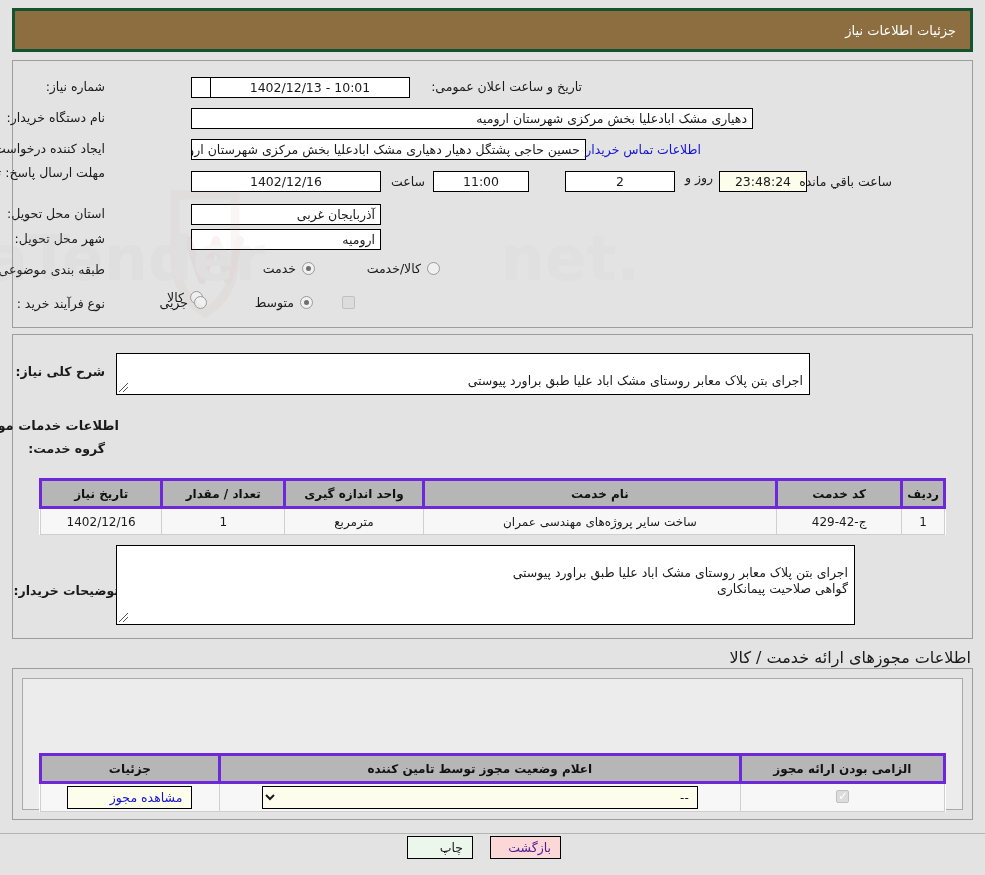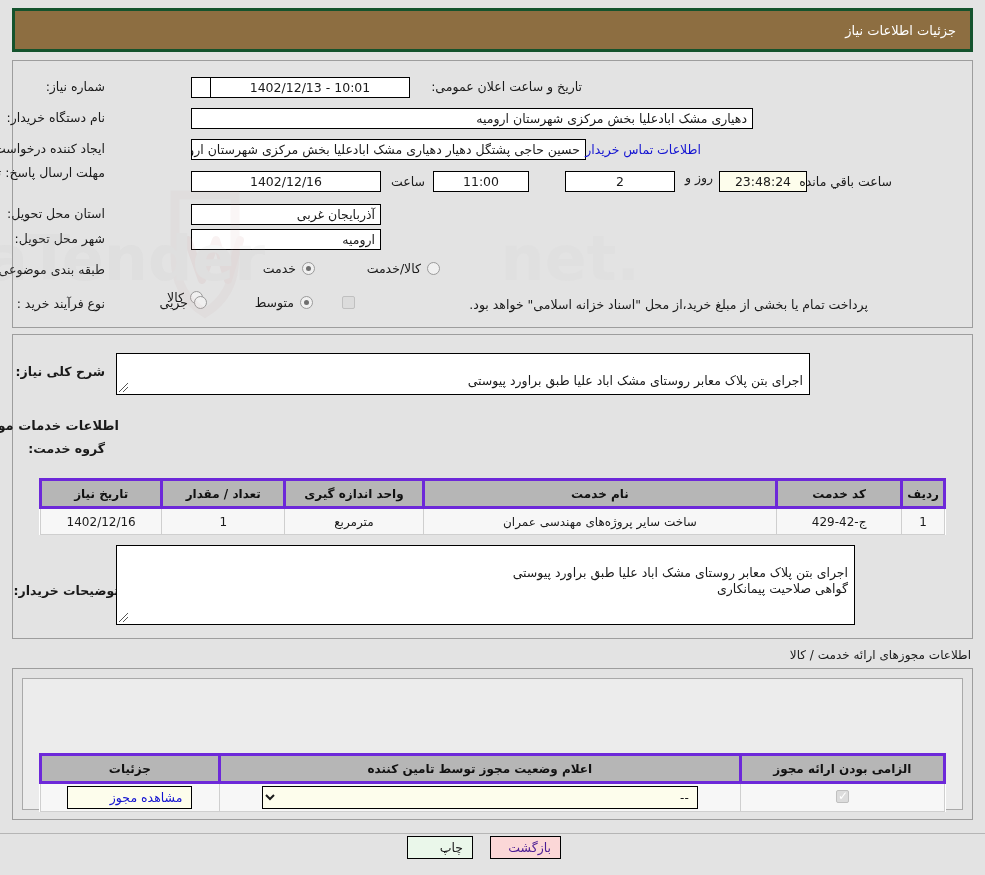--- a/index.html
+++ b/index.html
@@ -166,21 +166,21 @@
     border: 1px solid #000;
     font-size: 12px;
     direction: rtl; text-align: right;
     padding: 0 4px;
     font-family: "DejaVu Sans", "Liberation Sans", sans-serif;
     color: #1a1a1a;
   }
 
   .section-note {
     position: absolute; right: 14px; top: 648px;
-    font-size: 12px; color: #1a1a1a;
+    font-size: 16px; color: #1a1a1a;
   }
   .sep { position: absolute; left: 0; width: 985px; height: 1px; background: #b5b5b5; }
 </style>
 </head>
 <body>
 
 <div id="root">
 
   <div class="watermark">
     <svg width="985" height="190" viewBox="0 0 985 190" xmlns="http://www.w3.org/2000/svg">
@@ -262,21 +262,20 @@
   </div>
   <div class="radio-group" style="position:absolute; right:778px; top:295px;">
     <span class="radio"></span>
     <span class="rlabel">جزیی</span>
   </div>
   <div class="radio-group" style="position:absolute; right:672px; top:295px;">
     <span class="radio on"></span>
     <span class="rlabel">متوسط</span>
   </div>
   <span class="cbox" style="position:absolute; right:630px; top:296px;"></span>
-  <span class="lbl" style="position:absolute; right:117px; top:297px;">پرداخت تمام یا بخشی از مبلغ خرید،از محل "اسناد خزانه اسلامی" خواهد بود.</span>
 
   <div class="panel" id="panel-desc"></div>
 
   <span class="lbl lbl-b" style="position:absolute; right:880px; top:364px;">شرح کلی نیاز:</span>
   <div class="ta" style="position:absolute; right:175px; top:353px; width:694px; height:42px;">
     <span>اجرای بتن پلاک معابر روستای مشک اباد علیا طبق براورد پیوستی</span>
     <svg class="grip" viewBox="0 0 10 10">
       <path d="M0 9 L9 0 M4 9 L9 4" stroke="#555" stroke-width="1" fill="none"></path>
     </svg>
   </div>

